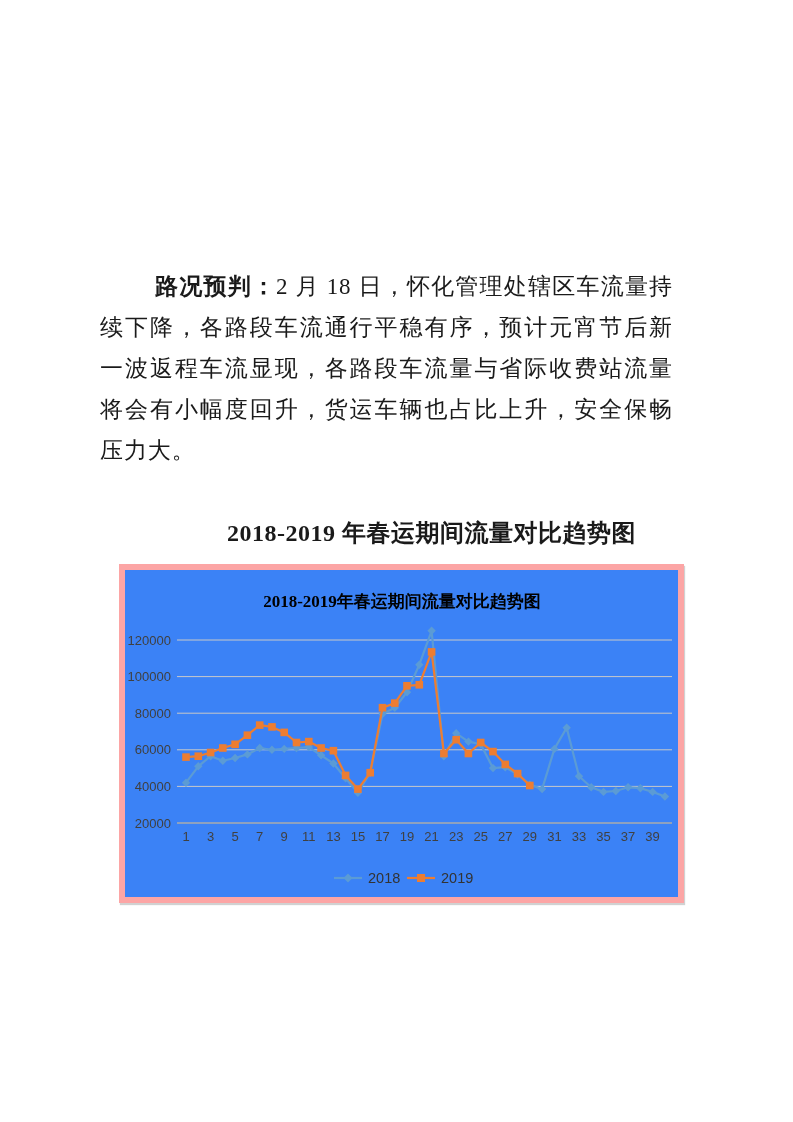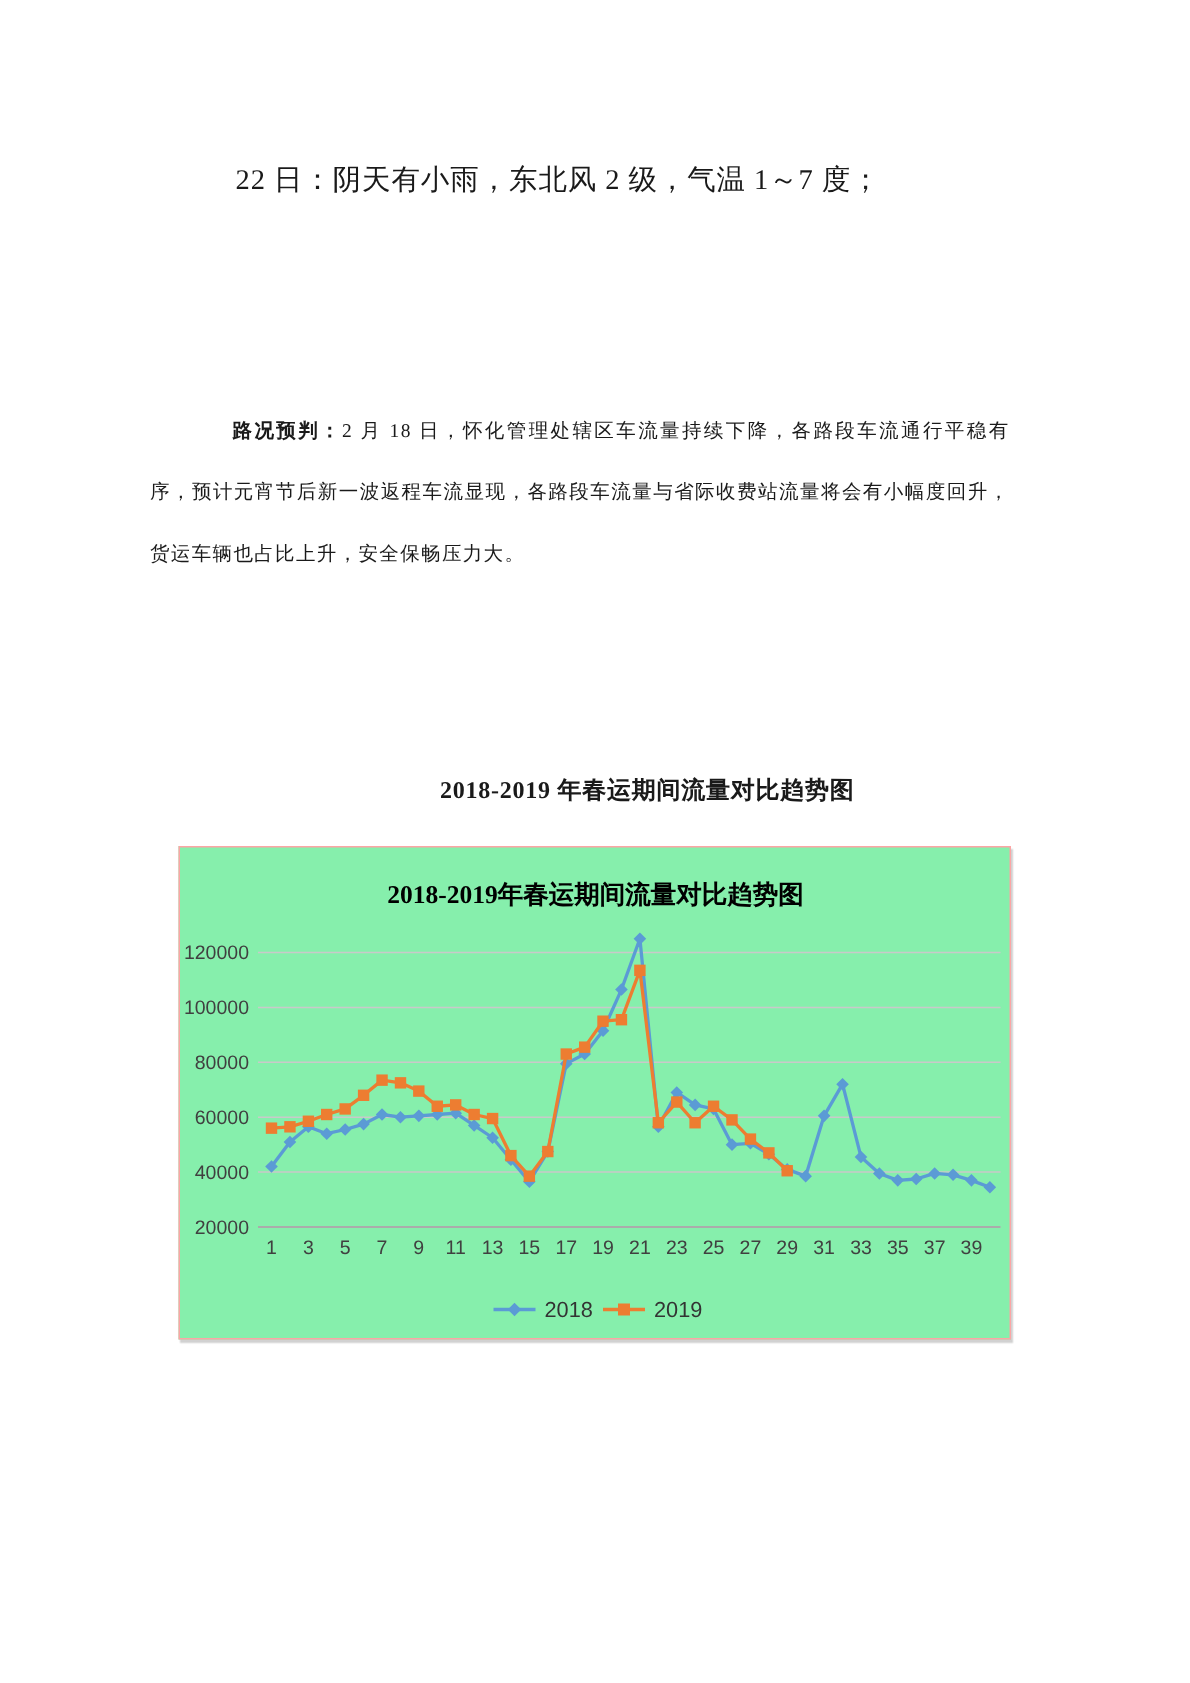--- a/index.html
+++ b/index.html
@@ -15,45 +15,44 @@
     position: absolute; left: 157px; top: 97px;
     font-size: 19px;
   }
   .weather-line {
     height: 47px; line-height: 47px;
     letter-spacing: 0.6px; white-space: nowrap;
   }
   .forecast {
     position: absolute; left: 100px; top: 266px; width: 573px;
     margin: 0;
-    font-size: 13px; line-height: 41px;
+    font-size: 23px; line-height: 41px;
     letter-spacing: 0.9px;
     text-align: justify; text-indent: 55px;
   }
   .forecast b { font-weight: bold; }
   .chart-heading {
     position: absolute; left: 0; top: 517px; width: 100%;
     box-sizing: border-box; padding-left: 70px;
     text-align: center;
-    font-size: 16px; font-weight: bold; letter-spacing: 0.5px;
+    font-size: 24px; font-weight: bold; letter-spacing: 0.5px;
   }
   .chart-box {
     position: absolute; left: 119px; top: 564px;
     width: 553px; height: 327px;
-    border: 1px solid #fca5a5;
-    background: #86efac;
+    border: 6px solid #fca5a5;
+    background: #3b82f6;
     box-shadow: 1px 2px 1px rgba(0,0,0,0.18);
   }
   .chart-box svg { display: block; }
 </style>
 </head>
 <body>
 
 <div class="weather-block">
-  <div class="weather-line">22 日：阴天有小雨，东北风 2 级，气温 1～7 度；</div>
 </div>
 
 <p class="forecast"><b>路况预判：</b><span>2 月 18 日，怀化管理处辖区车流量持续下降，各路段车流通行平稳有序，预计元宵节后新一波返程车流显现，各路段车流量与省际收费站流量将会有小幅度回升，货运车辆也占比上升，安全保畅压力大。</span></p>
 
 <div class="chart-heading">2018-2019 年春运期间流量对比趋势图</div>
 
 <div class="chart-box">
   <svg id="chart-svg" width="553" height="327" viewBox="0 0 553 327" xmlns="http://www.w3.org/2000/svg">
       <text x="277" y="37" text-anchor="middle" font-size="17" font-weight="bold" font-family="&quot;Liberation Serif&quot;, serif" fill="#000000">2018-2019年春运期间流量对比趋势图</text>
       <line x1="52" y1="253.0" x2="547" y2="253.0" stroke="#ABABAB" stroke-width="1.4"></line>

